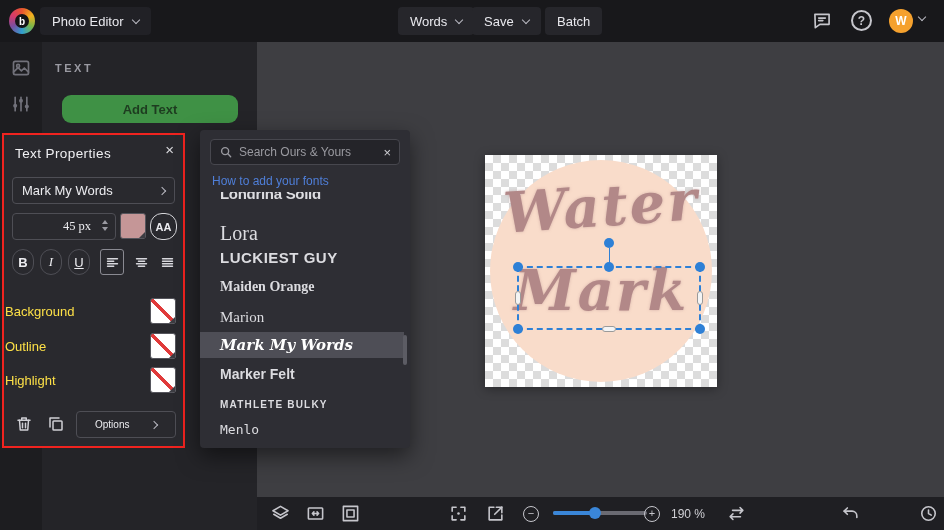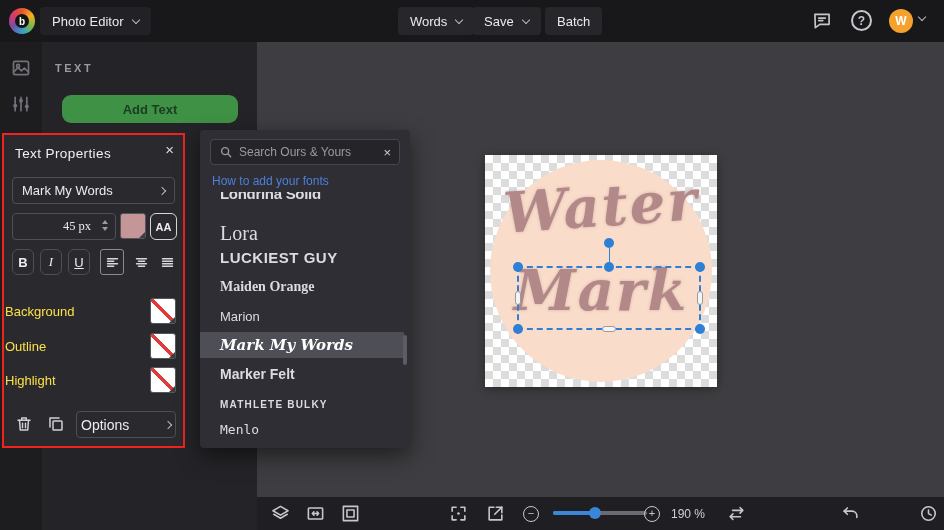--- a/index.html
+++ b/index.html
@@ -47,42 +47,42 @@
 .font-select{left:8px;top:42px;width:163px;height:27px;display:flex;align-items:center;justify-content:space-between;padding:0 9px;font-size:13px}
 .size-wrap{left:8px;top:78px;width:104px;height:27px}
 .size-input{width:100%;height:100%;background:transparent;border:none;color:#ececf0;font-size:12.5px;text-align:right;padding-right:24px;font-family:Liberation Serif, serif}
 .steppers{position:absolute;right:7px;top:6px;display:flex;flex-direction:column;gap:3px;cursor:pointer}
 .car-up{width:0;height:0;border-left:3.5px solid transparent;border-right:3.5px solid transparent;border-bottom:4px solid #9a9aa2}
 .car-dn{width:0;height:0;border-left:3.5px solid transparent;border-right:3.5px solid transparent;border-top:4px solid #9a9aa2}
 .swatch{position:absolute;width:26px;height:26px;border-radius:3px;border:1px solid #55555c;cursor:pointer}
 .swatch::after{content:"";position:absolute;right:0;bottom:0;width:0;height:0;border-left:6px solid transparent;border-bottom:6px solid #3c3c42}
 .sw-pink{background:#c59697}
 .sw-none{background:#fff;background-image:linear-gradient(45deg,transparent 44%,#e03a3a 44%,#e03a3a 56%,transparent 56%)}
-.btn-sq{position:absolute;width:22px;height:26px;border:1px solid #4e4e55;border-radius:6px;color:#ececf0;font-size:13px;display:flex;align-items:center;justify-content:center;cursor:pointer;background:transparent}
+.btn-sq{position:absolute;width:22px;height:26px;border:1px solid #4e4e55;border-radius:12px;color:#ececf0;font-size:13px;display:flex;align-items:center;justify-content:center;cursor:pointer;background:transparent}
 .aa-btn{left:146px;top:78px;width:27px;height:27px;border-color:#d6d6da;font-size:11px;font-weight:bold}
 .align-btn{position:absolute;width:24px;height:26px;display:flex;align-items:center;justify-content:center;cursor:pointer;border-radius:3px}
 .align-sel{border:1px solid #8a8a92}
 .tp-label{position:absolute;left:1px;font-size:13px;color:#fde047}
 .icon-btn{position:absolute;width:24px;height:26px;display:flex;align-items:center;justify-content:center;cursor:pointer}
-.options-btn{left:72px;top:276px;width:100px;height:27px;display:flex;align-items:center;justify-content:space-between;padding:0 4px;font-size:14px}
+.options-btn{left:72px;top:276px;width:100px;height:27px;display:flex;align-items:center;justify-content:space-between;padding:0 18px;font-size:10px}
 
 
 .font-picker{position:absolute;left:200px;top:130px;width:210px;height:318px;background:#2e2e34;border-radius:4px;box-shadow:0 8px 22px rgba(0,0,0,.5);z-index:6}
 .search-box{position:absolute;left:10px;top:9px;width:190px;height:26px;background:#242429;border:1px solid #47474e;border-radius:4px;display:flex;align-items:center;padding:0 8px;gap:6px}
 .search-box input{flex:1;background:transparent;border:none;outline:none;color:#f0abfc;font-size:12px;font-family:"Liberation Sans",sans-serif;min-width:0}
 .search-box input::placeholder{color:#9a9aa0}
 .clear-x{color:#cfcfd4;font-size:13px;cursor:pointer}
 .help-link{position:absolute;left:12px;top:44px;font-size:12px;color:#4f7fd9;cursor:pointer}
 .font-list{position:absolute;left:0;top:62px;width:210px;height:256px;overflow:hidden}
 .font-row{position:absolute;left:20px;color:#dcdce0;cursor:pointer;white-space:nowrap}
 .f-londrina{font-weight:bold;font-size:15px;letter-spacing:-.3px}
 .f-lora{font-family:"Liberation Serif",serif;font-size:20px}
 .f-luckiest{font-weight:800;font-size:15px;letter-spacing:.5px}
 .f-maiden{font-family:"Liberation Serif",serif;font-weight:bold;font-size:14px}
-.f-marion{font-family:Liberation Sans, sans-serif;font-size:13px}
+.f-marion{font-family:Liberation Serif, serif;font-size:15px}
 .f-row-sel{position:absolute;left:0;top:140px;width:204px;height:26px;background:#4e4e56;cursor:pointer;display:flex;align-items:center}
 .f-mmw{font-family:"DejaVu Serif",serif;font-style:italic;font-weight:bold;font-size:15px;color:#fff;margin-left:20px}
 .f-marker{font-weight:bold;font-size:14px}
 .f-mathlete{font-size:10px;font-weight:bold;letter-spacing:1.2px}
 .f-menlo{font-family:"DejaVu Sans Mono",monospace;font-size:13px}
 .scroll-thumb{position:absolute;right:3px;top:205px;width:4px;height:30px;background:#5c5c64;border-radius:2px;cursor:pointer}
 
 
 .bottom-bar{position:absolute;left:257px;top:497px;width:687px;height:33px;background:#1f1f23;z-index:2}
 .bb-icon{position:absolute;top:7px;width:20px;height:20px;cursor:pointer}

